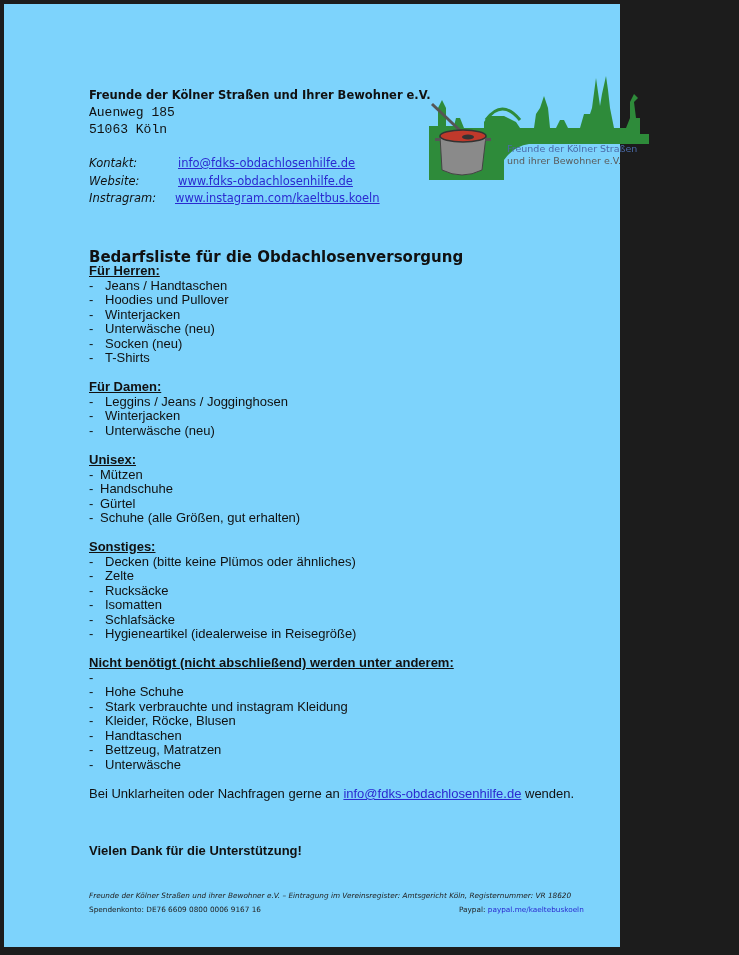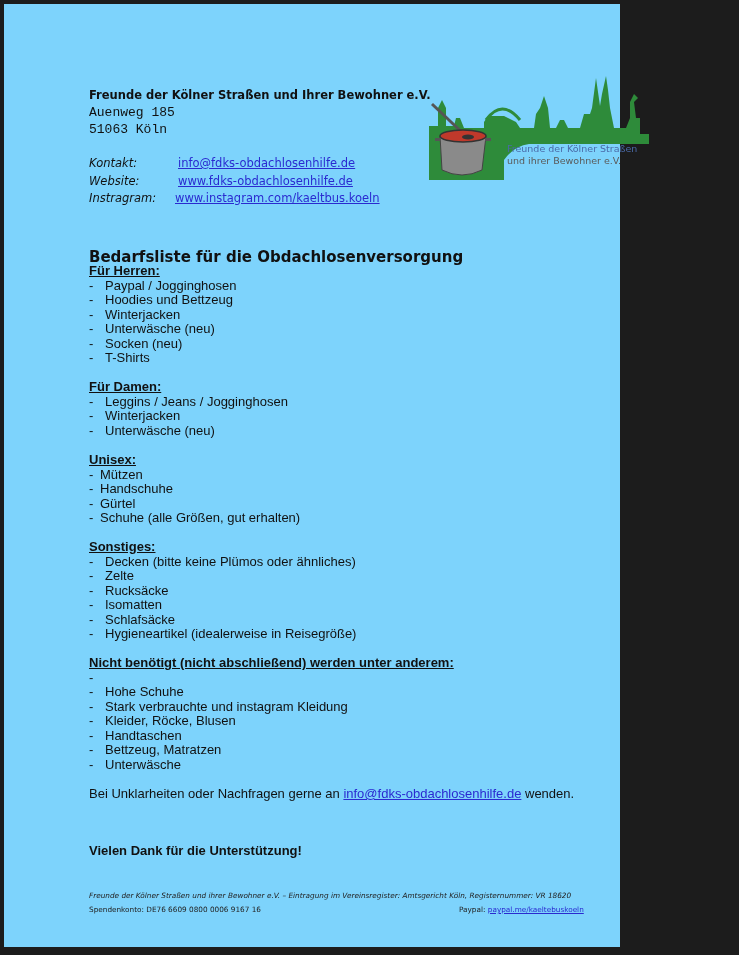--- a/index.html
+++ b/index.html
@@ -30,21 +30,21 @@
     .section ul { list-style: none; margin: 0; padding: 0; }
     .section li { font-size: 13px; line-height: 14.5px; display: flex; }
     .section li .dash { width: 16px; display: inline-block; }
     .section.tight li .dash { width: 11px; }
     .body-line { left: 85px; top: 782px; font-size: 13px; }
     .body-line a { color: #2a2ad0; text-decoration: underline; }
     .thanks { left: 85px; top: 839px; font-size: 13px; font-weight: bold; }
     .footer1 { left: 85px; top: 887px; font-family: "DejaVu Sans", sans-serif; font-style: italic; font-size: 7.3px; color: #222; }
     .footer2 { left: 85px; top: 901px; font-family: "DejaVu Sans", sans-serif; font-size: 7.3px; color: #222; text-align: right; }
     .footer3 { left: 455px; top: 901px; font-family: "DejaVu Sans", sans-serif; font-size: 7.3px; color: #222; }
-    .footer3 a { color: #2a2ad0; text-decoration: underline; }
+    .footer3 a { color: #2a2ad0; }
     .logo { position: absolute; left: 420px; top: 64px; width: 230px; height: 120px; }
     .logo-text { position: absolute; left: 503px; font-family: "DejaVu Sans", sans-serif; font-size: 9.5px; color: #4a6aa8; white-space: nowrap; text-align: center; }
     .logo-text.l2 { color: #5a5a5a; }
   </style>
 </head>
 <body>
 
 <div class="page">
 
   <div class="abs org-name">Freunde der Kölner Straßen und Ihrer Bewohner e.V.</div>
@@ -75,25 +75,25 @@
   <div class="logo-text" style="top:139px">Freunde der Kölner Straßen</div>
   <div class="logo-text l2" style="top:151px">und ihrer Bewohner e.V.</div>
 
   <div class="abs doc-title">Bedarfsliste für die Obdachlosenversorgung</div>
 
   <div class="section" style="top:260px">
     <h3>Für Herren:</h3>
     <ul>
       <li>
           <span class="dash">-</span>
-          <span>Paypal / Jogginghosen</span>
-        </li>
-      <li>
-          <span class="dash">-</span>
-          <span>Hoodies und Bettzeug</span>
+          <span>Jeans / Handtaschen</span>
+        </li>
+      <li>
+          <span class="dash">-</span>
+          <span>Hoodies und Pullover</span>
         </li>
       <li>
           <span class="dash">-</span>
           <span>Winterjacken</span>
         </li>
       <li>
           <span class="dash">-</span>
           <span>Unterwäsche (neu)</span>
         </li>
       <li>

